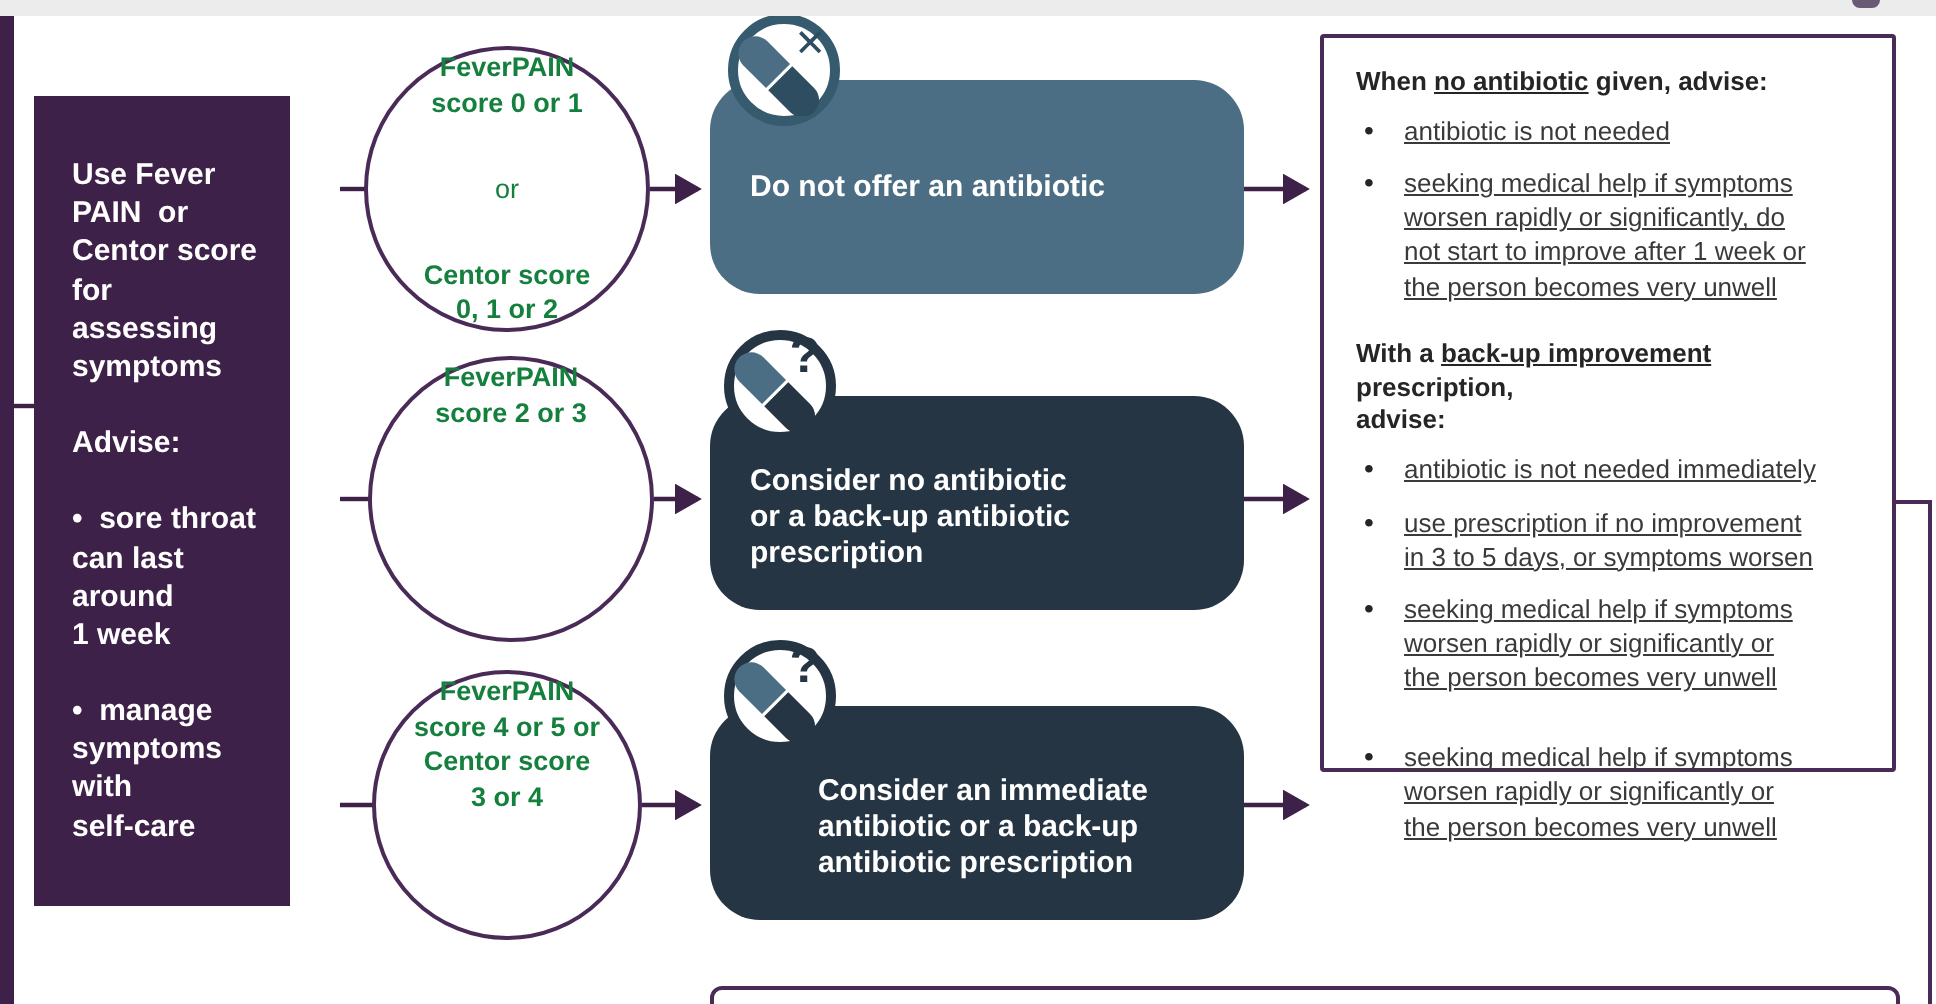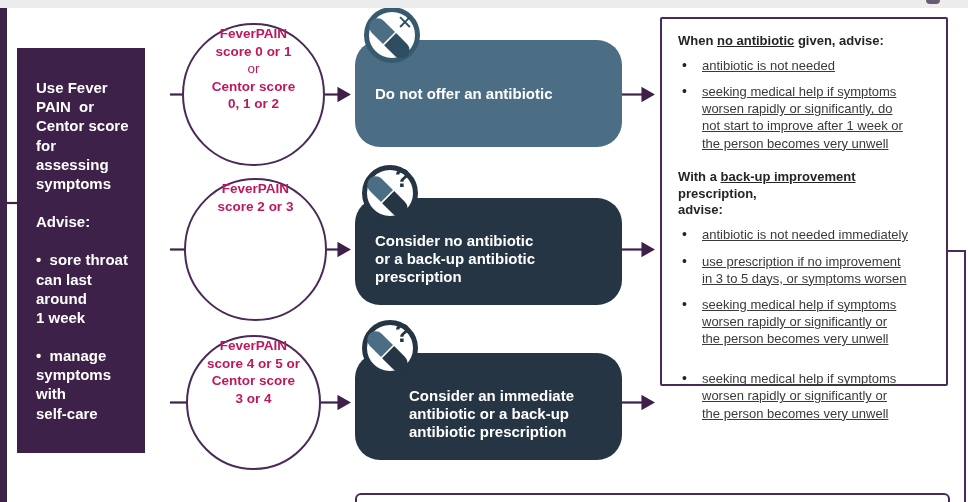--- a/index.html
+++ b/index.html
@@ -18,22 +18,22 @@
   
   #left-box{
     left:17px;top:48px;width:128px;height:405px;background:var(--purple,#3e2148);
     color:#ffffff;z-index:2;box-sizing:border-box;padding:30px 14px 0 19px;
   }
   #left-box p{margin:0 0 19px 0;white-space:pre-wrap;font-size:15px;font-weight:600;line-height:1.28;}
 
   
   .ellipse{
     border:2px solid var(--purpleLine,#4a2a57);border-radius:50%;background:#ffffff;z-index:2;
-    display:flex;flex-direction:column;align-items:center;justify-content:flex-start;text-align:center;
-    color:#be185d;font-size:13.5px;font-weight:600;line-height:1.3;box-sizing:border-box;
+    display:flex;flex-direction:column;align-items:center;justify-content:space-between;text-align:center;
+    color:#15803d;font-size:13.5px;font-weight:600;line-height:1.3;box-sizing:border-box;
   }
   .ellipse span{white-space:pre-wrap;display:block;}
   .ellipse .or{font-weight:400;}
   #ellipse-1{left:182px;top:23px;width:143px;height:143px;}
   #ellipse-2{left:184px;top:178px;width:143px;height:143px;}
   #ellipse-3{left:186px;top:335px;width:135px;height:135px;}
 
   
   .action-box{
     left:355px;width:267px;height:107px;z-index:2;display:flex;align-items:center;

